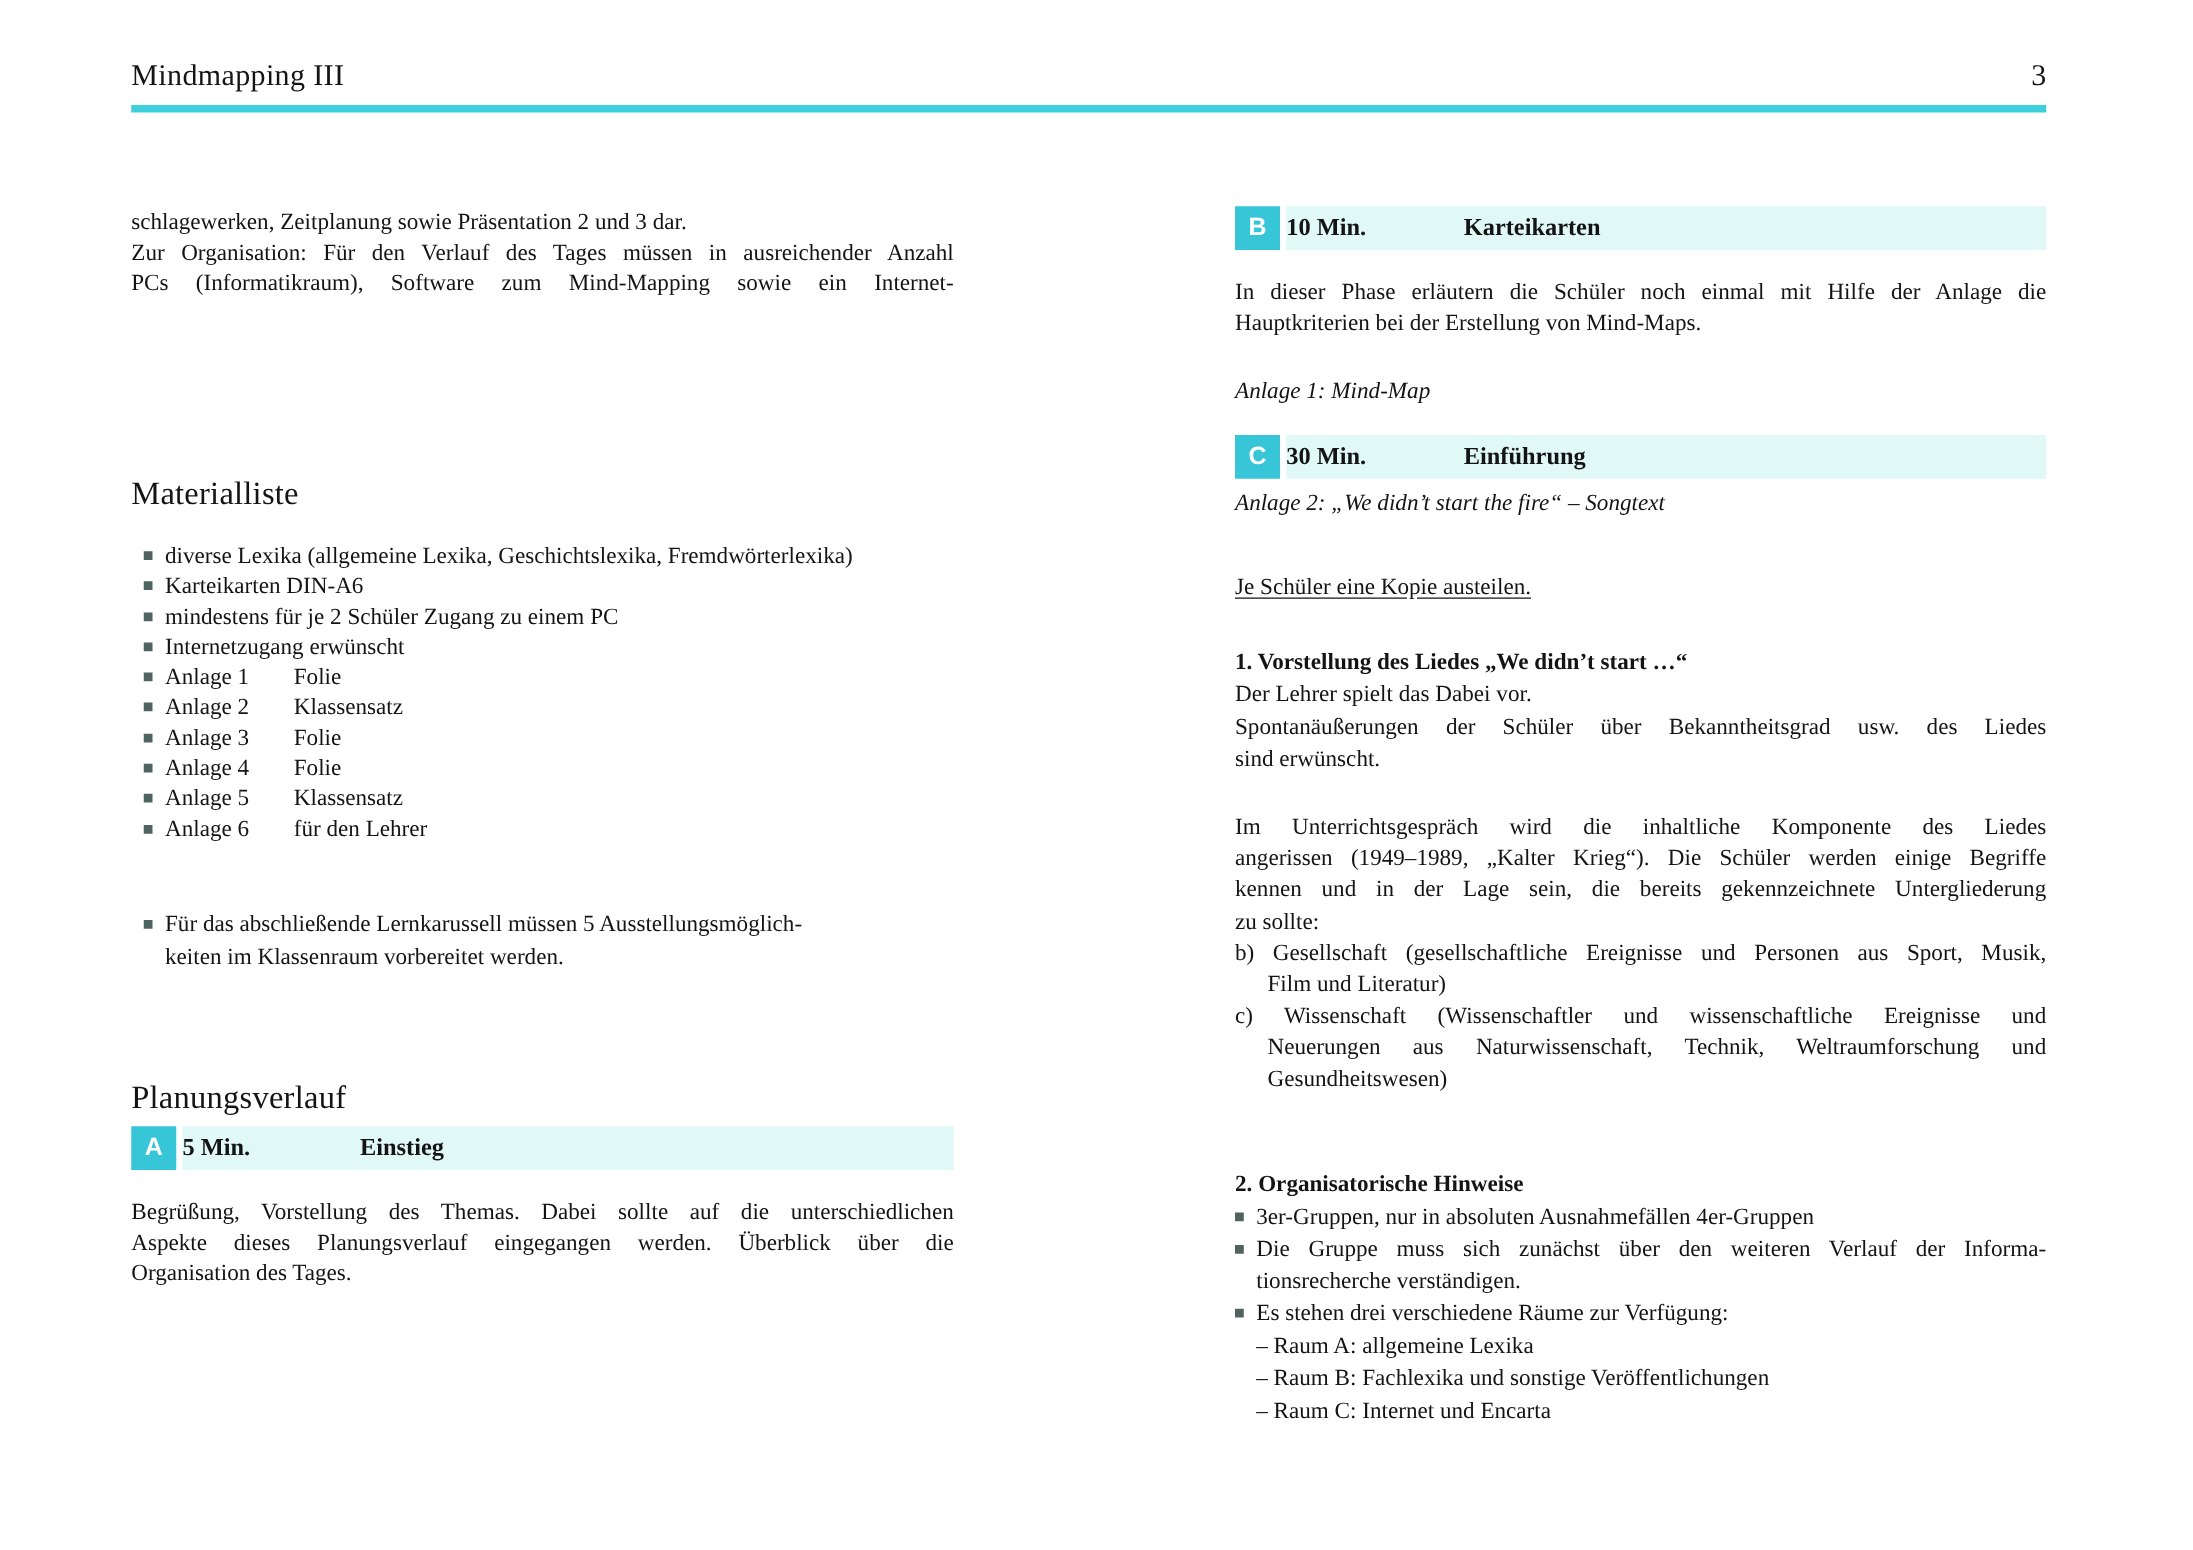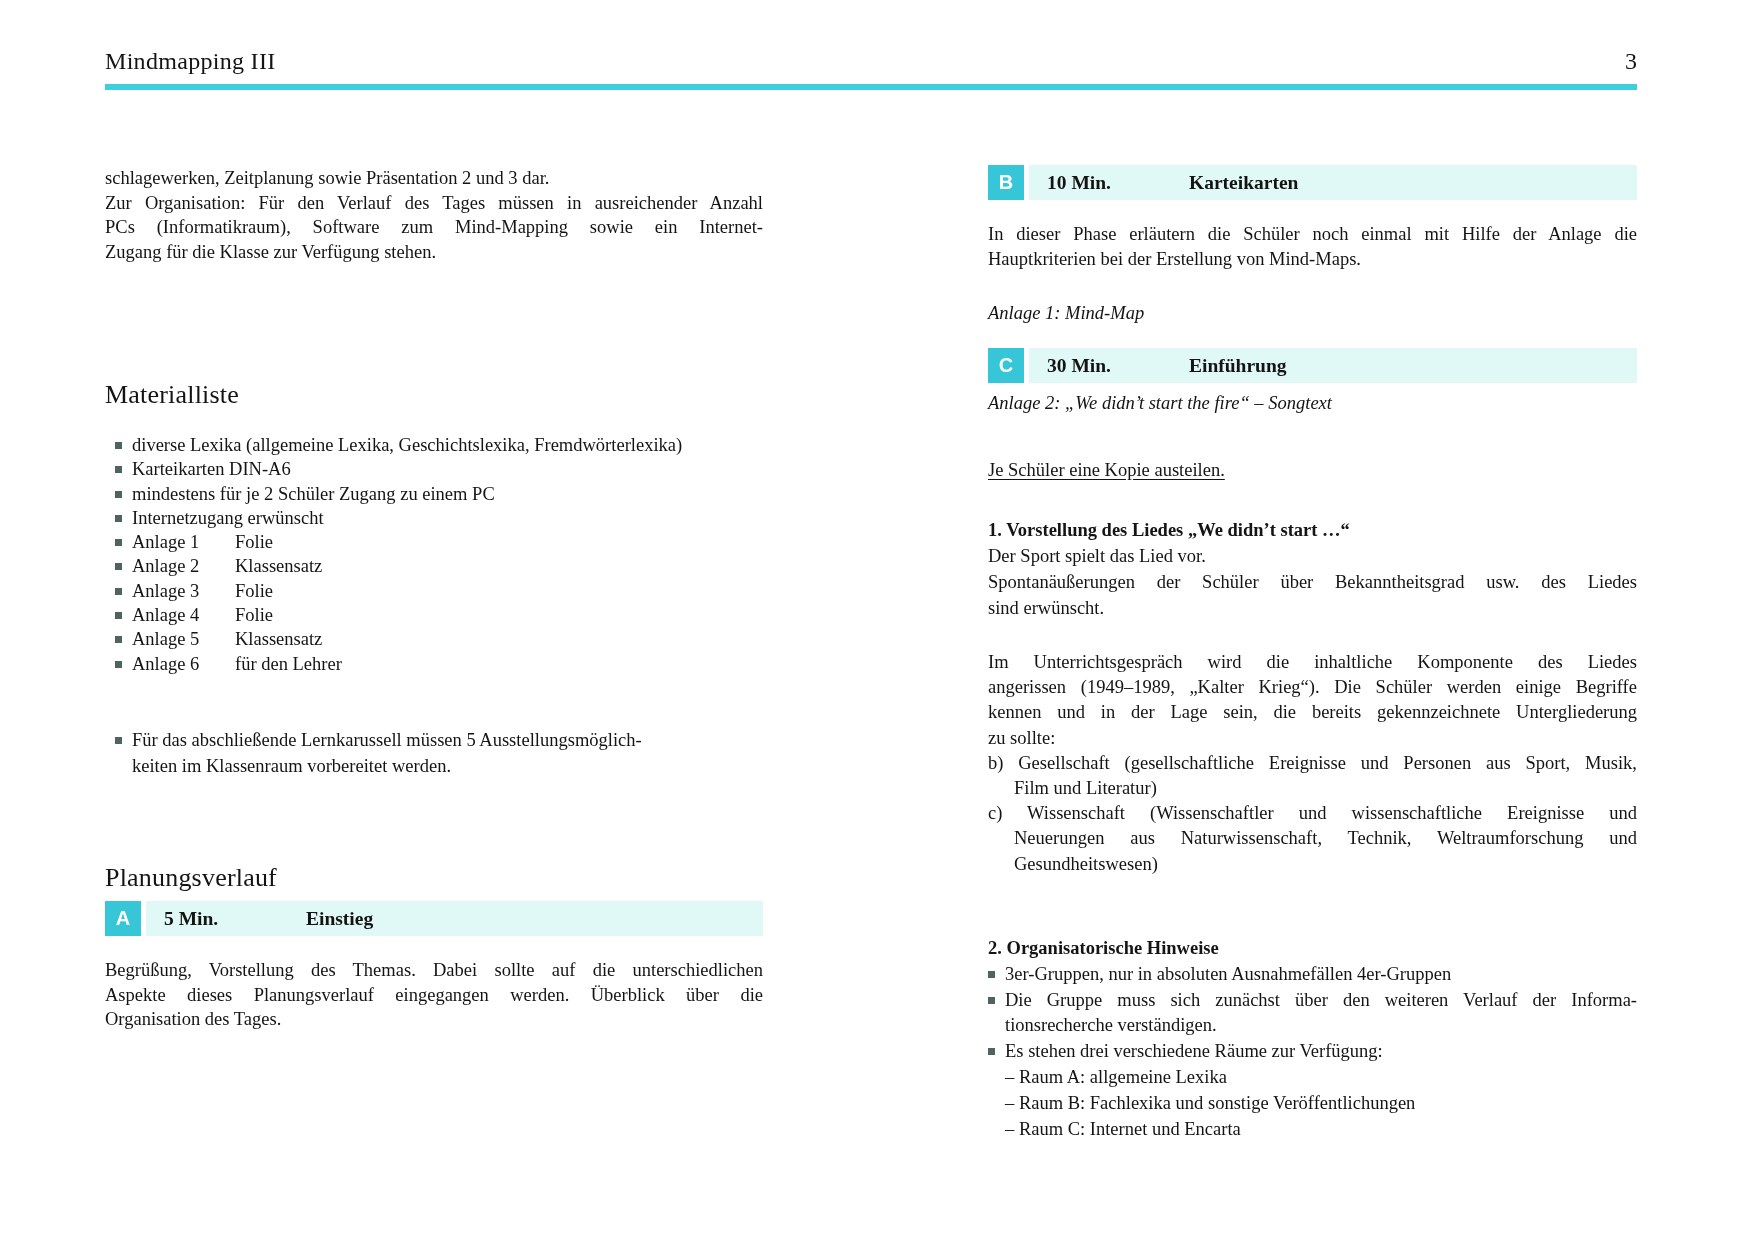--- a/index.html
+++ b/index.html
@@ -46,21 +46,21 @@
   .ind26 { padding-left:26px; }
   .ind17 { padding-left:17px; }
 
   
   .banner { display:flex; height:35px; }
   .badge { width:36px; background:var(--accent,#36c6d8); color:#fff;
            font-family:"Liberation Sans","DejaVu Sans",sans-serif; font-weight:700;
            font-size:20px; display:flex; align-items:center; justify-content:center;
            margin-right:5px; }
   .bar { flex:1; background:var(--accent_light,#e0f8f6); display:flex; align-items:center;
-         padding-left:18px; }
+         }
   .dur { font-weight:700; font-size:19.5px; width:142px; }
   .phase { font-weight:700; font-size:19.5px; }
 
   
   .intro   { top:16px; line-height:24.5px; }
   .h-mat   { top:230px; }
   .mlist   { top:283px; line-height:24.3px; }
   .note    { top:577px; line-height:26px; }
   .h-plan  { top:713px; }
   .bannerA { top:751px; }
@@ -85,21 +85,20 @@
   <div class="htitle">Mindmapping III</div>
   <div class="hpage">3</div>
   <div class="hrule"></div>
 
   <section class="col col-left">
 
     <div class="block intro">
       <span class="line">schlagewerken, Zeitplanung sowie Präsentation 2 und 3 dar.</span>
       <span class="line j tight">Zur Organisation: Für den Verlauf des Tages müssen in ausreichender Anzahl</span>
       <span class="line j">PCs (Informatikraum), Software zum Mind-Mapping sowie ein Internet-</span>
-      <span class="line">Zugang für die Klasse zur Verfügung stehen.</span>
     </div>
 
     <h2 class="block h-mat">Materialliste</h2>
 
     <div class="block mlist">
       <div class="li"><span class="bull"></span><span>diverse Lexika (allgemeine Lexika, Geschichtslexika, Fremdwörterlexika)</span></div>
       <div class="li"><span class="bull"></span><span>Karteikarten DIN-A6</span></div>
       <div class="li"><span class="bull"></span><span>mindestens für je 2 Schüler Zugang zu einem PC</span></div>
       <div class="li"><span class="bull"></span><span>Internetzugang erwünscht</span></div>
       <div class="li"><span class="bull"></span><span class="c1">Anlage 1</span><span>Folie</span></div>
@@ -156,21 +155,21 @@
         <span class="phase">Einführung</span>
       </div>
     </div>
 
     <div class="block anl2 it">Anlage 2: „We didn’t start the fire“ – Songtext</div>
 
     <div class="block handout"><span class="ul">Je Schüler eine Kopie austeilen.</span></div>
 
     <div class="block step1">
       <span class="line b">1. Vorstellung des Liedes „We didn’t start …“</span>
-      <span class="line">Der Sport spielt das Lied vor.</span>
+      <span class="line">Der Lehrer spielt das Dabei vor.</span>
       <span class="line j">Spontanäußerungen der Schüler über Bekanntheitsgrad usw. des Liedes</span>
       <span class="line">sind erwünscht.</span>
     </div>
 
     <div class="block disc">
       <span class="line j">Im Unterrichtsgespräch wird die inhaltliche Komponente des Liedes</span>
       <span class="line j">angerissen (1949–1989, „Kalter Krieg“). Die Schüler werden einige Begriffe</span>
       <span class="line j">kennen und in der Lage sein, die bereits gekennzeichnete Untergliederung</span>
       <span class="line">zu sollte:</span>
       <span class="line j tight">b) Gesellschaft (gesellschaftliche Ereignisse und Personen aus Sport, Musik,</span>

